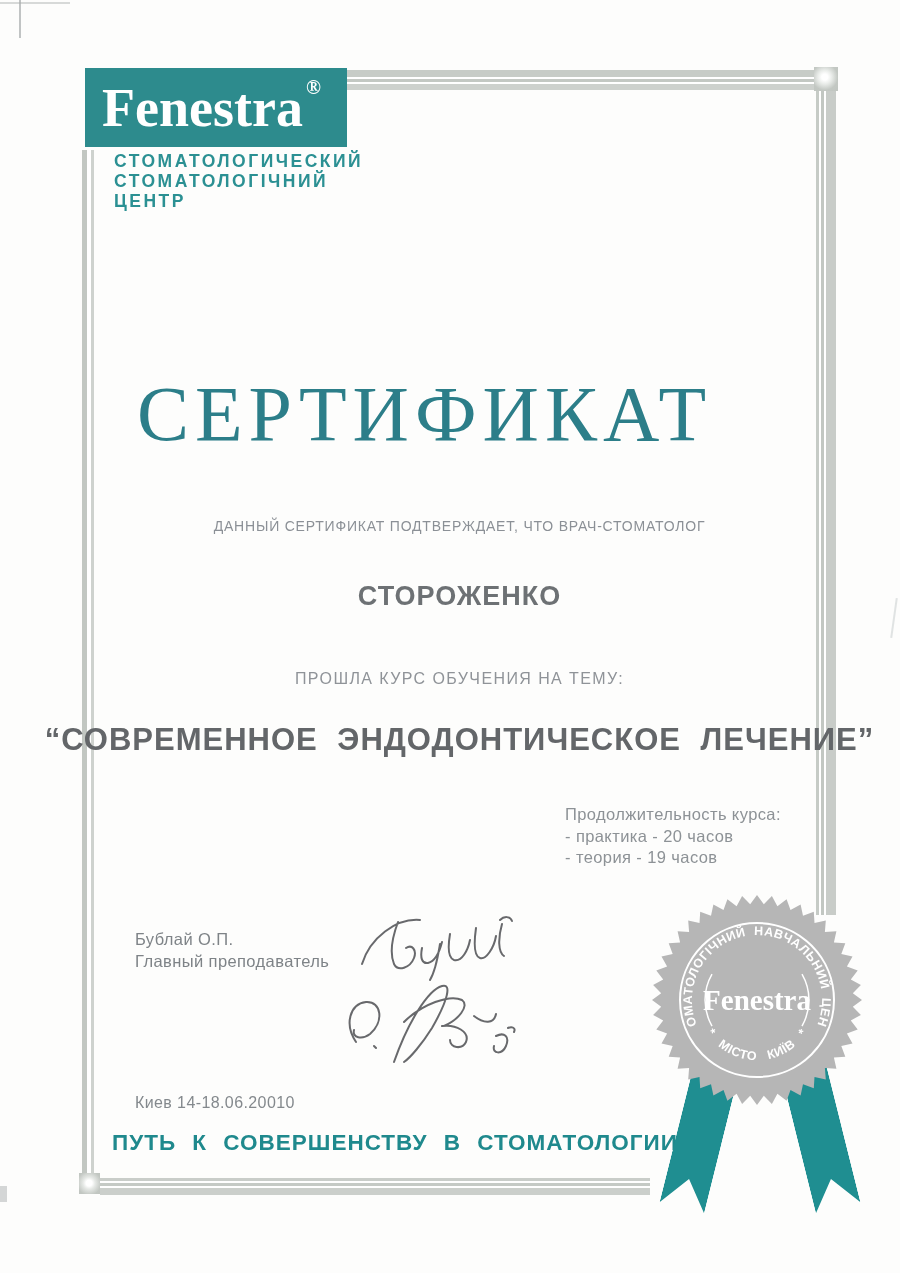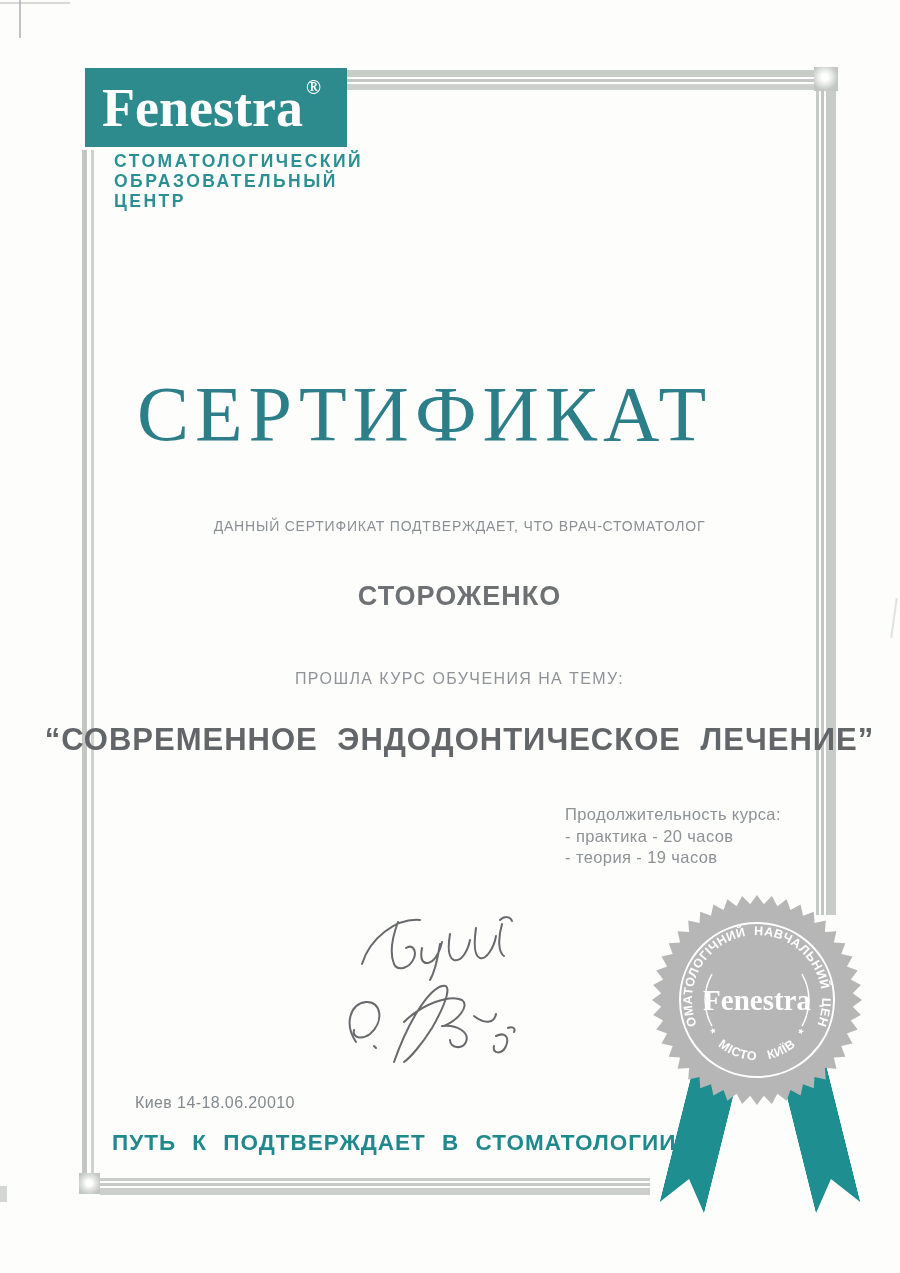--- a/index.html
+++ b/index.html
@@ -130,48 +130,52 @@
   <div class="frame-left"></div>
   <div class="frame-corner-bl"></div>
   <div class="frame-bottom"></div>
 
   <div class="logo-box">
     <span class="logo-brand">Fenestra</span>
       <span class="logo-reg">®</span>
   </div>
   <div class="logo-subtitle">
     <div>СТОМАТОЛОГИЧЕСКИЙ</div>
-    <div>ОБРАЗОВАТЕЛЬНЫЙ</div>
+    <div>СТОМАТОЛОГІЧНИЙ</div>
     <div>ЦЕНТР</div>
   </div>
 
   <div class="cert-title">СЕРТИФИКАТ</div>
   <div class="statement">ДАННЫЙ СЕРТИФИКАТ ПОДТВЕРЖДАЕТ, ЧТО ВРАЧ-СТОМАТОЛОГ</div>
   <div class="recipient">
     <div>СТОРОЖЕНКО</div>
   </div>
   <div class="course-intro">ПРОШЛА КУРС ОБУЧЕНИЯ НА ТЕМУ:</div>
   <div class="course-title">“СОВРЕМЕННОЕ ЭНДОДОНТИЧЕСКОЕ ЛЕЧЕНИЕ”</div>
 
   <div class="duration">
     <div>Продолжительность курса:</div>
     <div>- практика - 20 часов</div>
     <div>- теория - 19 часов</div>
   </div>
 
+  <div class="signer signer-1">
+    <div>Бублай О.П.</div>
+    <div>Главный преподаватель</div>
+  </div>
 
   <svg class="sig-svg sig-1" width="170" height="78" viewBox="0 0 170 78">
     <path class="sig-stroke" d="M10,56 C18,30 44,10 68,12 M46,14 C40,30 38,46 42,56 C46,64 58,60 62,50 C65,42 60,36 54,40 M70,40 C68,50 70,56 76,55 C84,53 88,42 90,34 M88,36 C86,48 84,62 78,72 M98,26 C96,38 96,50 102,52 C110,54 116,42 118,32 M124,20 C122,34 122,48 128,50 C134,52 142,40 144,28 M150,16 C146,30 146,44 152,48 M148,12 C152,8 158,8 160,13"></path>
   </svg>
   <svg class="sig-svg sig-2" width="190" height="95" viewBox="0 0 190 95">
     <path class="sig-stroke" d="M18,66 C6,48 12,28 28,26 C44,25 46,46 32,58 C24,64 14,62 16,54 M36,70 C37,71 38,72 38,72 M56,86 C70,46 90,14 104,10 C114,7 110,24 94,52 C84,68 72,82 66,86 M66,46 C84,28 112,18 124,24 C132,30 120,44 106,50 M104,50 C118,48 132,56 128,66 C124,74 112,72 112,64 M136,40 C146,48 156,48 158,38 M158,60 C166,56 172,60 168,70 C164,79 154,78 156,70 M170,52 C174,50 178,52 176,56"></path>
   </svg>
 
   <div class="issue-line">Киев 14-18.06.20010</div>
-  <div class="slogan">ПУТЬ К ПОДТВЕРЖДАЕТ В СТОМАТОЛОГИИ</div>
+  <div class="slogan">ПУТЬ К СОВЕРШЕНСТВУ В СТОМАТОЛОГИИ</div>
 
   <div class="ribbon ribbon-left"></div>
   <div class="ribbon ribbon-right"></div>
   <svg class="seal-rosette" width="220" height="220" viewBox="0 0 220 220" xmlns="http://www.w3.org/2000/svg" xmlns:xlink="http://www.w3.org/1999/xlink">
     <path id="rosette-star" fill="#b6b6b6" d="M215.0,110.0L205.8,116.8L213.9,124.9L203.8,130.4L210.7,139.6L199.9,143.5L205.5,153.6L194.3,156.0L198.3,166.8L186.9,167.5L189.4,178.8L177.9,177.9L178.8,189.4L167.5,186.9L166.8,198.3L156.0,194.3L153.6,205.5L143.5,199.9L139.6,210.7L130.4,203.8L124.9,213.9L116.8,205.8L110.0,215.0L103.2,205.8L95.1,213.9L89.6,203.8L80.4,210.7L76.5,199.9L66.4,205.5L64.0,194.3L53.2,198.3L52.5,186.9L41.2,189.4L42.1,177.9L30.6,178.8L33.1,167.5L21.7,166.8L25.7,156.0L14.5,153.6L20.1,143.5L9.3,139.6L16.2,130.4L6.1,124.9L14.2,116.8L5.0,110.0L14.2,103.2L6.1,95.1L16.2,89.6L9.3,80.4L20.1,76.5L14.5,66.4L25.7,64.0L21.7,53.2L33.1,52.5L30.6,41.2L42.1,42.1L41.2,30.6L52.5,33.1L53.2,21.7L64.0,25.7L66.4,14.5L76.5,20.1L80.4,9.3L89.6,16.2L95.1,6.1L103.2,14.2L110.0,5.0L116.8,14.2L124.9,6.1L130.4,16.2L139.6,9.3L143.5,20.1L153.6,14.5L156.0,25.7L166.8,21.7L167.5,33.1L178.8,30.6L177.9,42.1L189.4,41.2L186.9,52.5L198.3,53.2L194.3,64.0L205.5,66.4L199.9,76.5L210.7,80.4L203.8,89.6L213.9,95.1L205.8,103.2Z"></path>
     <circle cx="110" cy="110" r="77" fill="none" stroke="#ffffff" stroke-width="2"></circle>
     <path id="sealTopArc" d="M48.9,132.2 A65,65 0 1 1 171.1,132.2" fill="none"></path>
     <path id="sealBottomArc" d="M52,125.5 A60,60 0 0 0 168,125.5" fill="none"></path>
     <text class="seal-arc-text">
       <textPath xlink:href="#sealTopArc" href="#sealTopArc" startOffset="50%" text-anchor="middle">СТОМАТОЛОГІЧНИЙ&nbsp;&nbsp;НАВЧАЛЬНИЙ&nbsp;&nbsp;ЦЕНТР</textPath>

